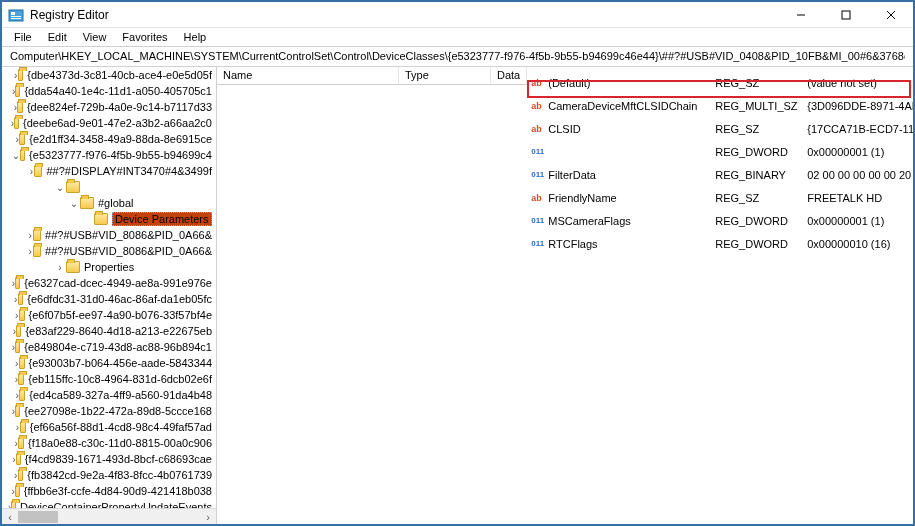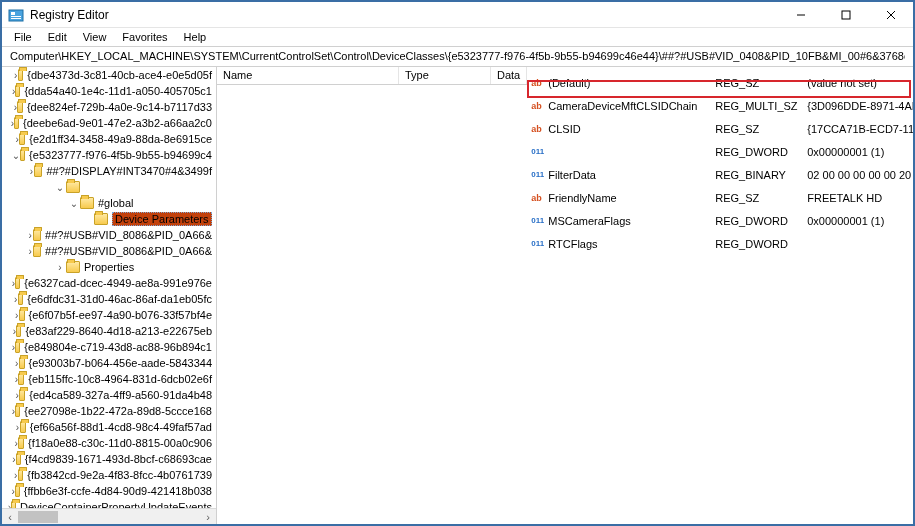--- a/index.html
+++ b/index.html
@@ -487,18 +487,19 @@
           </div>
           <div class="cell cell-type">REG_DWORD</div>
           <div class="cell cell-data">0x00000001 (1)</div>
         </div>
         <div class="list-row">
           <div class="cell cell-name">
             <span class="value-icon bin" style="font-size: 8px;">011</span>
             <span>RTCFlags</span>
           </div>
           <div class="cell cell-type">REG_DWORD</div>
+          <div class="cell cell-data">0x00000010 (16)</div>
         </div>
         <div class="highlight-box" style="top: 13px; left: 0px; right: 2px; height: 18px;"></div>
       </div>
   </div>
 
 </div>
 
 </body></html>

